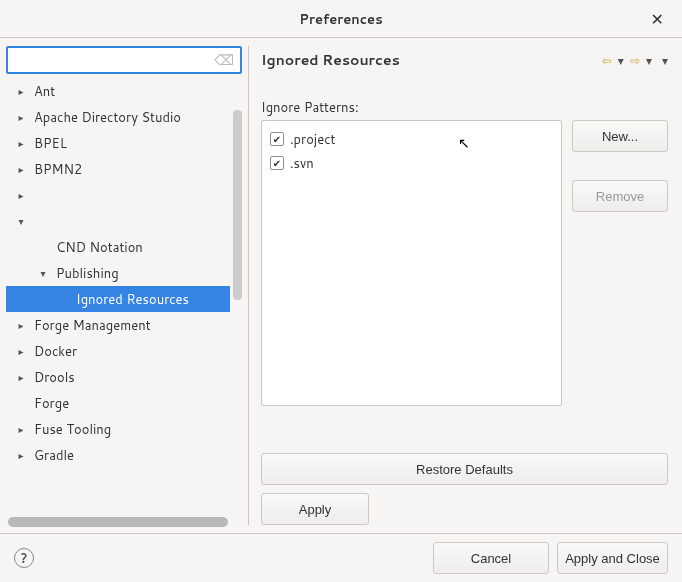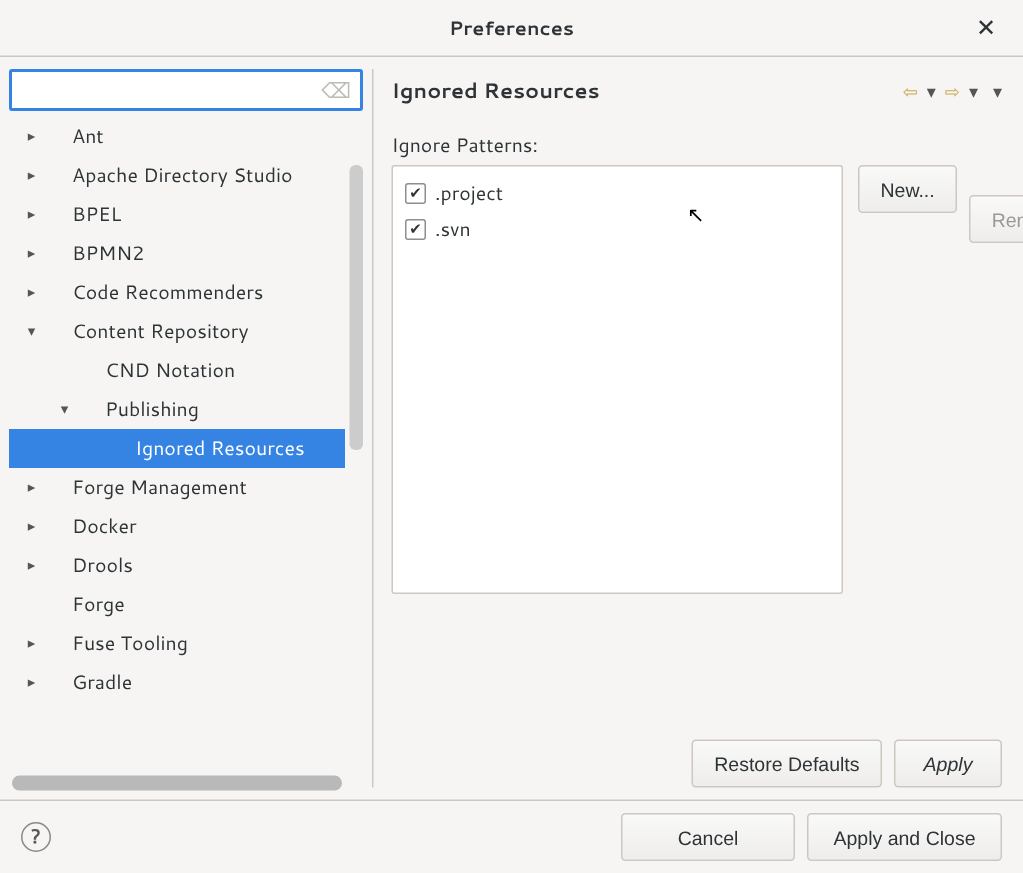--- a/index.html
+++ b/index.html
@@ -90,21 +90,21 @@
 .arrow {
   width: 14px;
   display: inline-block;
   text-align: center;
   font-size: 10px;
   color: #555;
 }
 .tree-item.selected .arrow { color: #fff; }
 .indent1 { padding-left: 30px; }
 .indent2 { padding-left: 50px; }
-.label { margin-left: 20px; }
+.label { margin-left: 6px; }
 .hscrollbar {
   height: 10px;
   background: #a0a0a0;
   border-radius: 5px;
   margin: 4px 14px 0 2px;
   opacity: 0.7;
 }
 .vscrollbar {
   position: absolute;
   right: 0;
@@ -153,21 +153,21 @@
 }
 .cursor-ptr {
   position: absolute;
   left: 458px;
   top: 133px;
   font-size: 14px;
   color: #000;
   pointer-events: none;
 }
 .section-label {
-  margin-top: 18px;
+  margin-top: 28px;
   margin-bottom: 4px;
 }
 .patterns-row {
   display: flex;
   gap: 10px;
   flex: 1;
 }
 .patterns-box {
   flex: 1;
   background: #fff;
@@ -189,21 +189,21 @@
   border-radius: 2px;
   display: inline-flex;
   align-items: center;
   justify-content: center;
   font-size: 10px;
   color: #333;
 }
 .buttons-col {
   width: 96px;
   display: flex;
-  flex-direction: row;
+  flex-direction: column;
   gap: 8px;
 }
 .btn {
   border: 1px solid #cdc7c2;
   background: linear-gradient(#f9f9f8, #eeedeb);
   border-radius: 3px;
   height: 32px;
   padding: 0 14px;
   cursor: pointer;
   font-size: 13px;
@@ -216,20 +216,21 @@
 .btn.disabled {
   color: #9a9996;
   cursor: default;
   margin-top: 20px;
 }
 .lower-btns {
   display: flex;
   justify-content: flex-end;
   gap: 8px;
   margin-top: 12px;
+  flex-direction: column;
 }
 .footer {
   height: 49px;
   border-top: 1px solid #cdc7c2;
   display: flex;
   align-items: center;
   justify-content: space-between;
   padding: 0 14px;
 }
 .help {
@@ -276,25 +277,23 @@
           <div class="tree-item indent0">
             <span class="arrow">▸</span>
             <span class="label">BPEL</span>
           </div>
           <div class="tree-item indent0">
             <span class="arrow">▸</span>
             <span class="label">BPMN2</span>
           </div>
           <div class="tree-item indent0">
             <span class="arrow">▸</span>
-            <span class="label">Code Recommenders</span>
           </div>
           <div class="tree-item indent0">
             <span class="arrow">▾</span>
-            <span class="label">Content Repository</span>
           </div>
           <div class="tree-item indent1">
             <span class="arrow"></span>
             <span class="label">CND Notation</span>
           </div>
           <div class="tree-item indent1">
             <span class="arrow">▾</span>
             <span class="label">Publishing</span>
           </div>
           <div class="tree-item indent2 selected">
@@ -360,26 +359,26 @@
           </div>
         </div>
       <div class="buttons-col">
         <button class="btn">New...</button>
         <button class="btn disabled">Remove</button>
       </div>
     </div>
 
     <div class="lower-btns">
       <button class="btn">Restore Defaults</button>
-      <button class="btn" style="width:72px;font-style:italic;">Apply</button>
+      <button class="btn" style="width:108px;">Apply</button>
     </div>
   </div>
 </div>
 
 <div class="footer">
   <div class="help">?</div>
   <div class="footer-btns">
     <button class="btn" style="width:116px;">Cancel</button>
-    <button class="btn" style="width:130px;">Apply and Close</button>
+    <button class="btn" style="width:111px;">Apply and Close</button>
   </div>
 </div>
 
 <div class="cursor-ptr">↖</div>
 
 </body></html>

